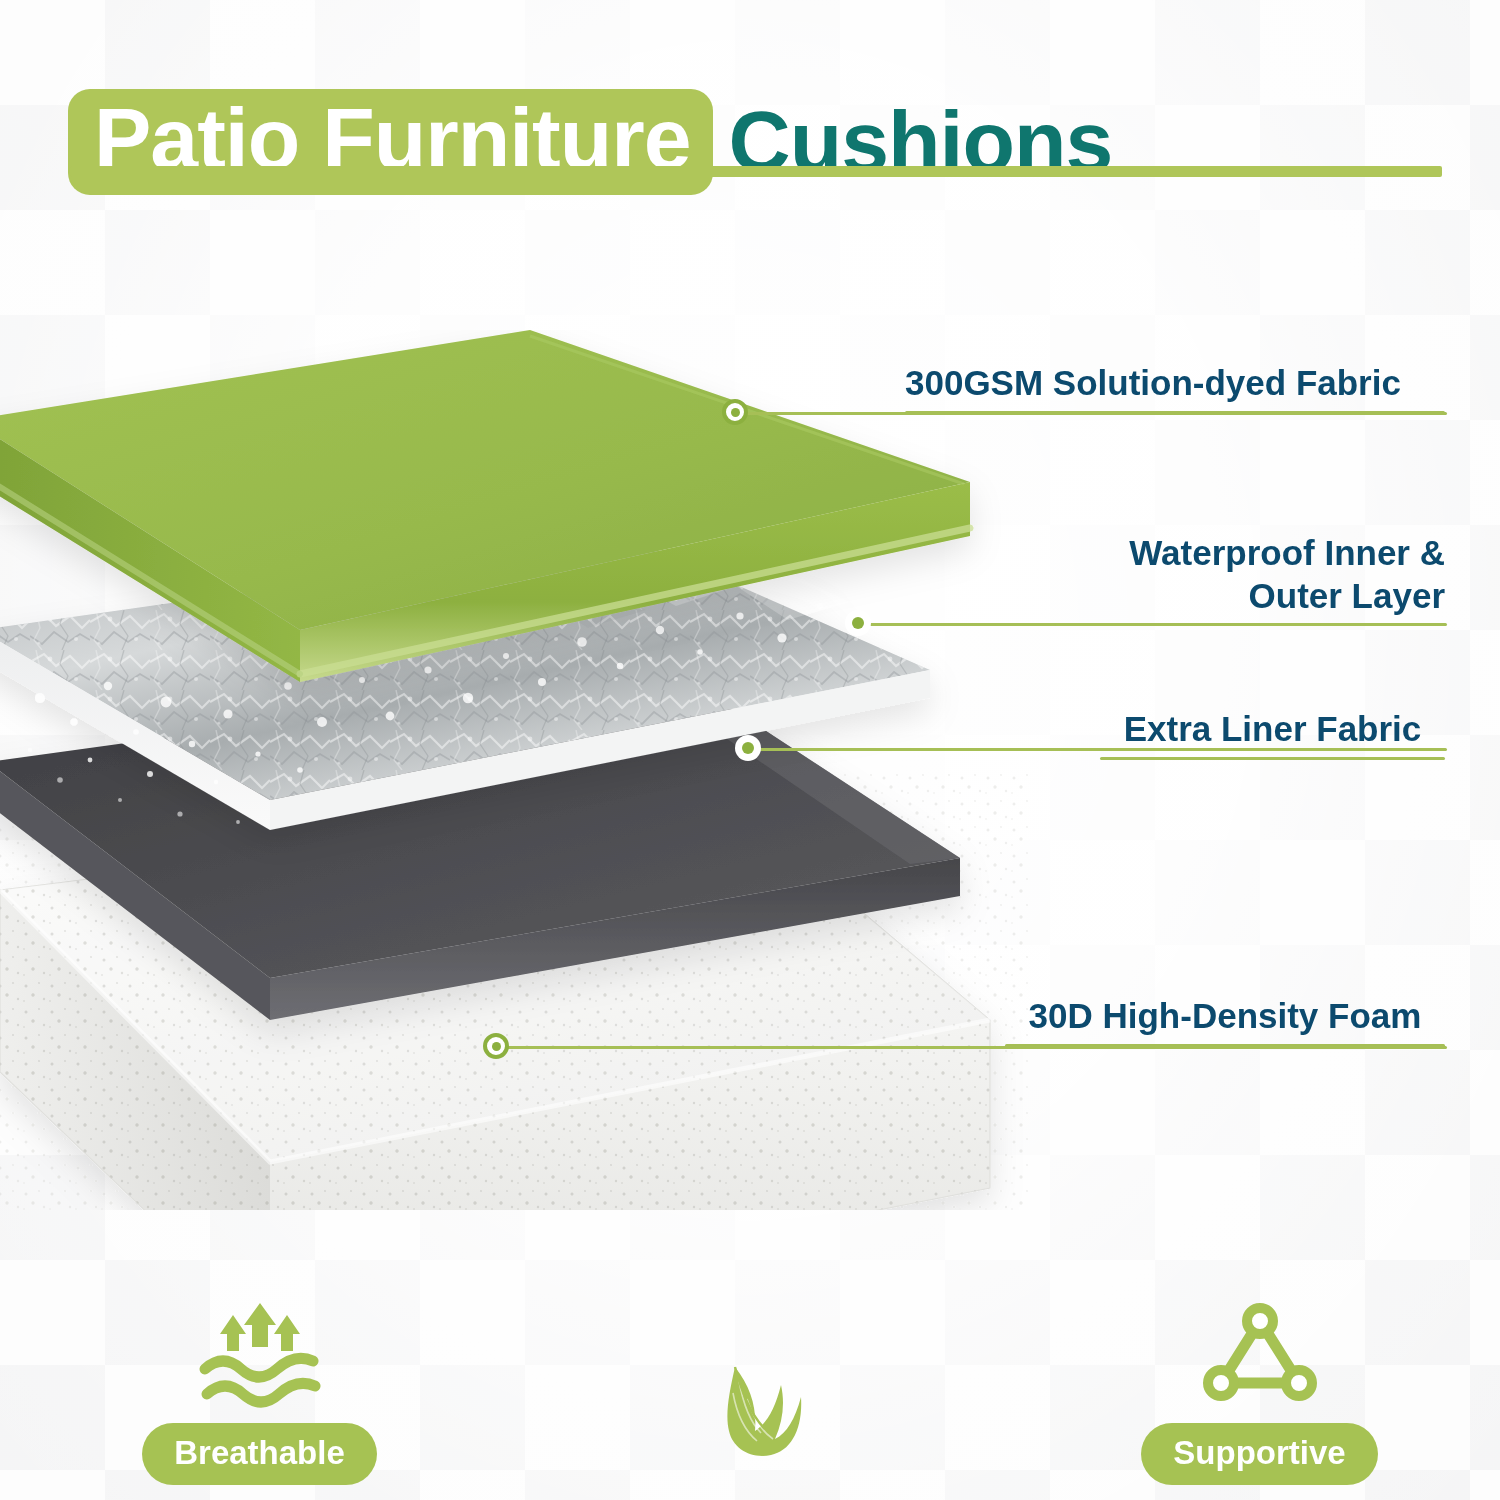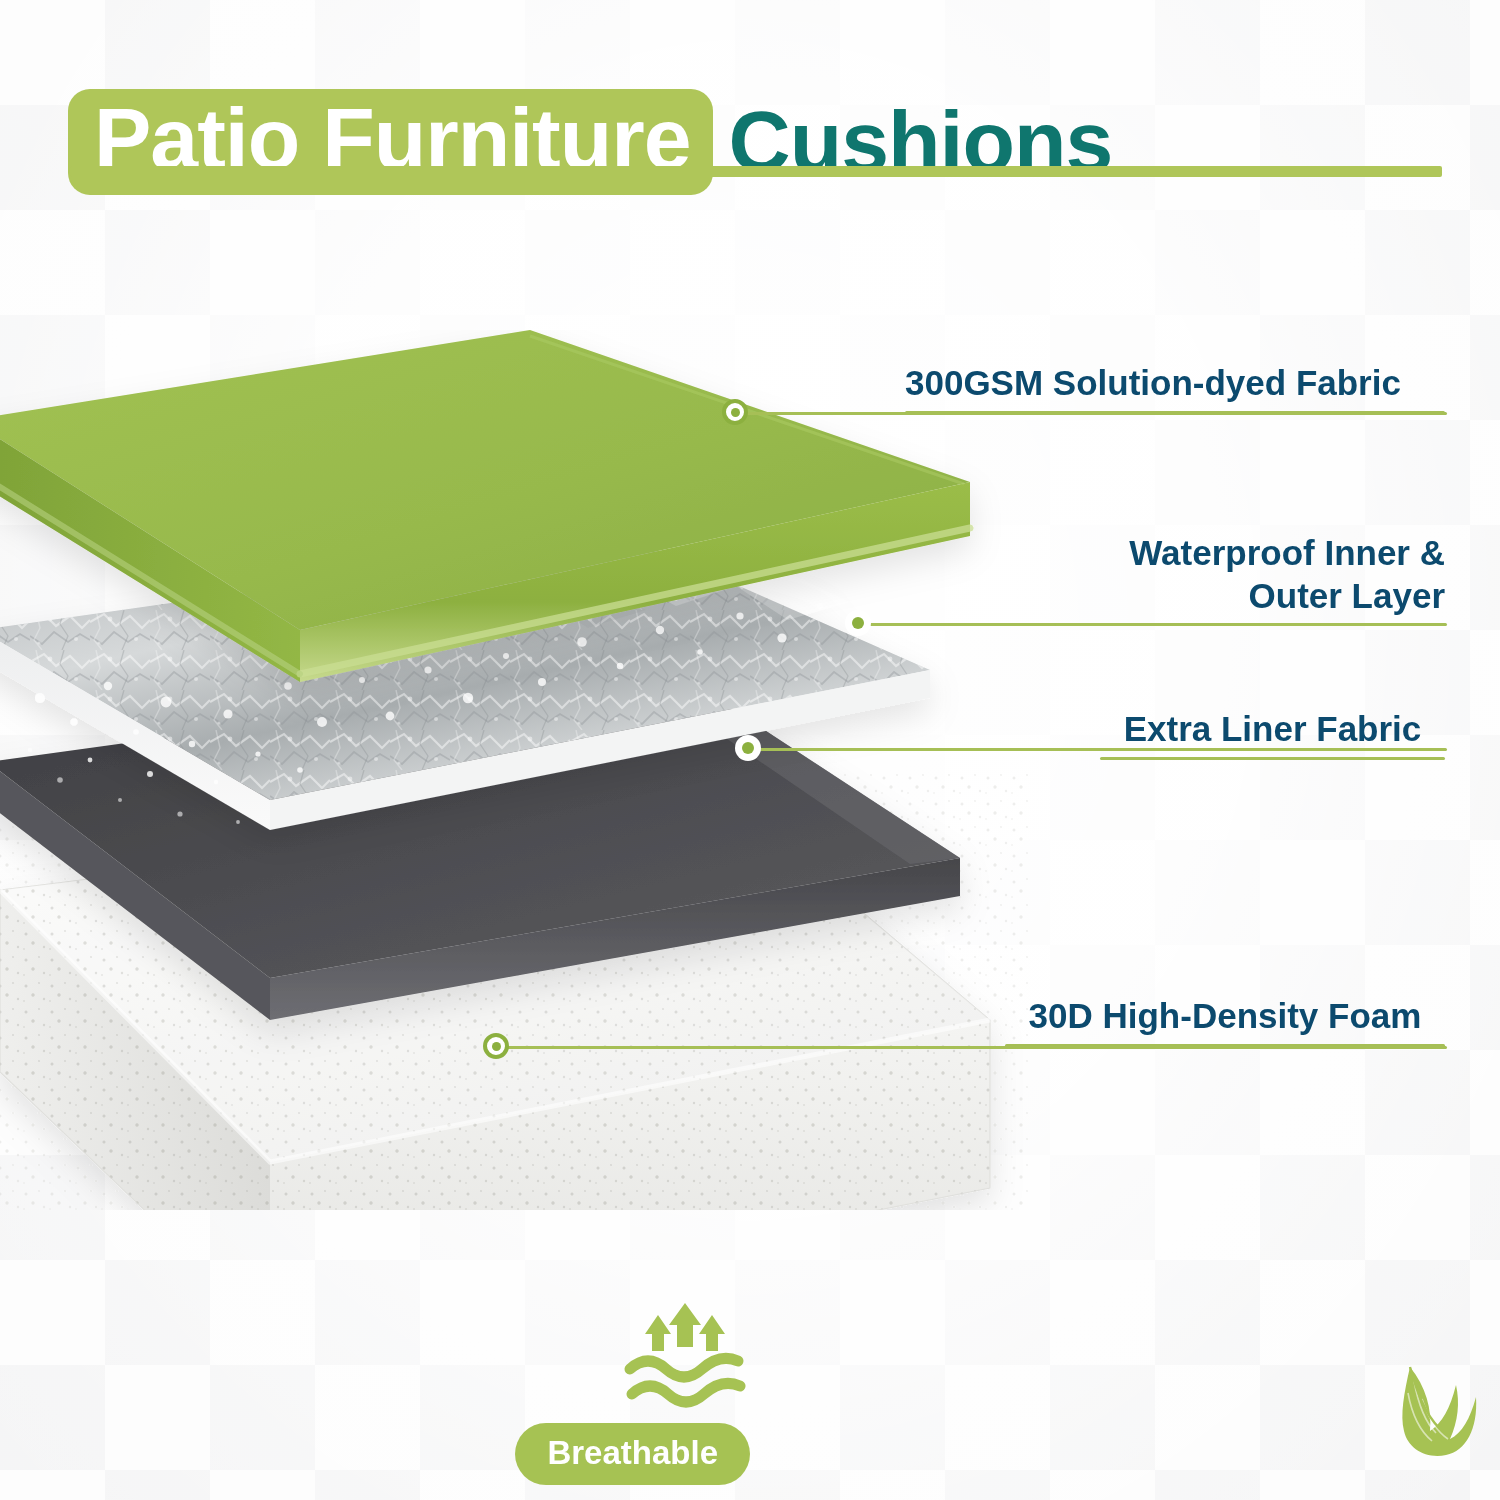--- a/index.html
+++ b/index.html
@@ -117,21 +117,21 @@
 
   
   .features{
     position:absolute;left:0;top:1255px;
     width:1500px;height:230px;
     display:flex;
   }
   .feature{
     flex:1;
     display:flex;flex-direction:column;
-    align-items:flex-end;justify-content:flex-end;padding-left:19px;
+    align-items:center;justify-content:flex-end;padding-left:19px;
   }
   .feature .ficon{
     height:112px;
     display:flex;align-items:flex-end;justify-content:center;
     margin-bottom:14px;
   }
   .feature .fpill{
     background:#A6C253;
     color:#ffffff;
     font-size:33px;
@@ -394,16 +394,33 @@
             <path d="M44 18 C 48 40 54 58 66 70"></path>
             <path d="M52 36 C 58 54 66 68 78 76"></path>
             <path d="M38 30 C 42 52 50 68 62 78"></path>
           </g>
           <path d="M40 4 C 46 26 54 50 70 66" stroke="#A6C253" stroke-width="2.4" fill="none"></path>
         </svg>
       </div>
     </div>
 
 
+    <div class="feature">
+      <div class="ficon">
+        <svg width="118" height="108" viewBox="0 0 118 108" xmlns="http://www.w3.org/2000/svg">
+          <g stroke="#A6C253" stroke-width="11" fill="none" stroke-linecap="round">
+            <path d="M59 20 L20 82"></path>
+            <path d="M59 20 L98 82"></path>
+            <path d="M20 82 L98 82"></path>
+          </g>
+          <g fill="#FFFFFF" stroke="#A6C253" stroke-width="10">
+            <circle cx="59" cy="20" r="13"></circle>
+            <circle cx="20" cy="82" r="13"></circle>
+            <circle cx="98" cy="82" r="13"></circle>
+          </g>
+        </svg>
+      </div>
+      <div class="fpill">Supportive</div>
+    </div>
 
   </div>
 
 </div>
 
 </body></html>

